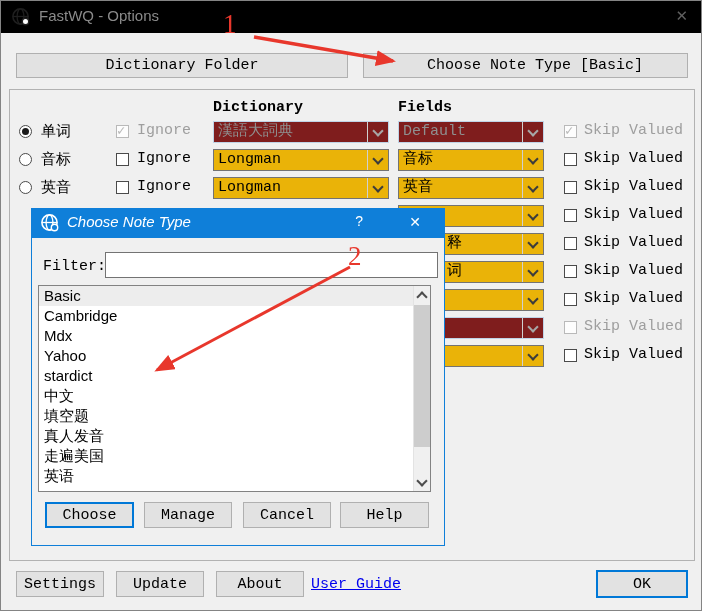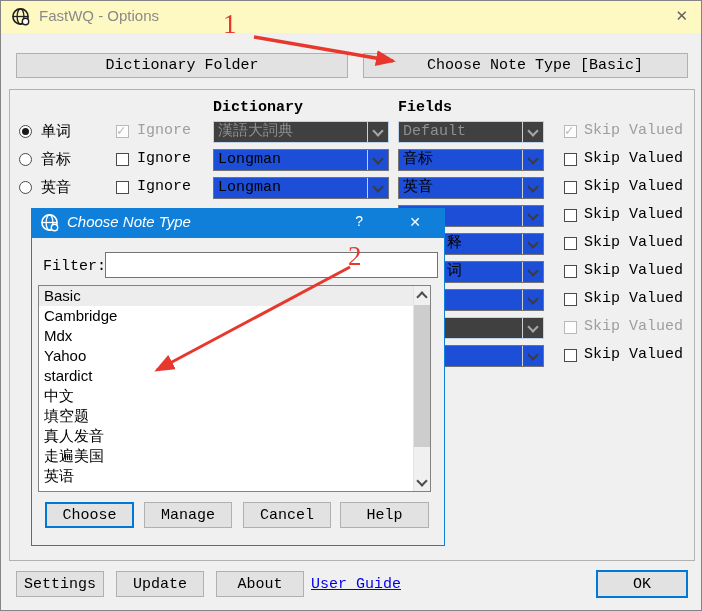--- a/index.html
+++ b/index.html
@@ -1,19 +1,19 @@
 <!DOCTYPE html>
 <html><head>
 <meta charset="utf-8">
 <style>
   html,body{margin:0;padding:0;background:#ffffff;}
   .screen{position:relative;width:702px;height:611px;background:#f0f0f0;border:1px solid #848484;
     box-sizing:border-box;overflow:hidden;font-family:"Liberation Mono",monospace;color:#000;}
   
-  .titlebar{position:absolute;left:0;top:0;width:100%;height:32px;background:#fef9c3;}
+  .titlebar{position:absolute;left:0;top:0;width:100%;height:32px;background:#000000;}
   .app-icon{position:absolute;left:10px;top:6px;width:20px;height:20px;}
   .title-text{position:absolute;left:38px;top:6px;font-family:"Liberation Sans",sans-serif;
     font-size:15px;color:#8a8a8a;}
   .close-x{position:absolute;right:13px;top:7px;font-family:"Liberation Sans",sans-serif;
     font-size:15px;color:#5f5f5f;line-height:16px;}
   
   .btn{position:absolute;background:#e2e2e2;border:1px solid #b0b0b0;box-sizing:border-box;
     display:flex;align-items:center;justify-content:center;font-family:"Liberation Mono",monospace;
     font-size:15px;color:#000;}
   .btn.focus{border:2px solid #0078d7;}
@@ -30,27 +30,27 @@
   .row-label{position:absolute;left:40px;top:4px;font-size:15px;text-align:right;}
   .cb{position:absolute;top:7px;width:13px;height:13px;border:1px solid #4a4a4a;background:#fff;
     box-sizing:border-box;}
   .cb.checked::after{content:"✓";position:absolute;left:0;top:-4px;font-size:14px;color:#222;}
   .cb.dis{border-color:#b9b9b9;background:#fdfdfd;}
   .cb.dis::after{color:#b9b9b9;}
   .ig-cb{left:115px;} .skip-cb{left:563px;}
   .ig-label{position:absolute;left:136px;top:4px;font-size:15px;}
   .skip-label{position:absolute;left:583px;top:4px;font-size:15px;}
   .gray{color:#9e9e9e;}
-  .combo{position:absolute;top:3px;height:22px;background:#1d4ed8;border:1px solid #737373;
+  .combo{position:absolute;top:3px;height:22px;background:#eab308;border:1px solid #737373;
     box-sizing:border-box;font-size:15px;line-height:20px;white-space:nowrap;overflow:hidden;}
   .combo .txt{display:block;padding-left:4px;}
   .combo .txt.frag{padding-left:48px;}
   .combo.dict{left:212px;width:176px;}
   .combo.fields{left:397px;width:146px;}
-  .combo.disabled{background:#404040;border-color:#bfd3e6;color:#8f8f8f;}
+  .combo.disabled{background:#7f1d1d;border-color:#bfd3e6;color:#8f8f8f;}
   .chev{position:absolute;right:0;top:0;width:20px;height:100%;border-left:1px solid #d0d0d0;
     display:flex;align-items:center;justify-content:center;}
   .chev::before{content:"";width:6px;height:6px;border-right:2px solid #3c3c3c;
     border-bottom:2px solid #3c3c3c;transform:rotate(45deg);margin-top:-3px;}
   .combo.disabled .chev::before{border-color:#a7a7a7;}
   
   .link{position:absolute;left:310px;top:575px;font-size:15px;color:#0000ee;
     text-decoration:underline;}
   
   .dialog{position:absolute;left:30px;top:207px;width:414px;height:338px;background:#f0f0f0;

